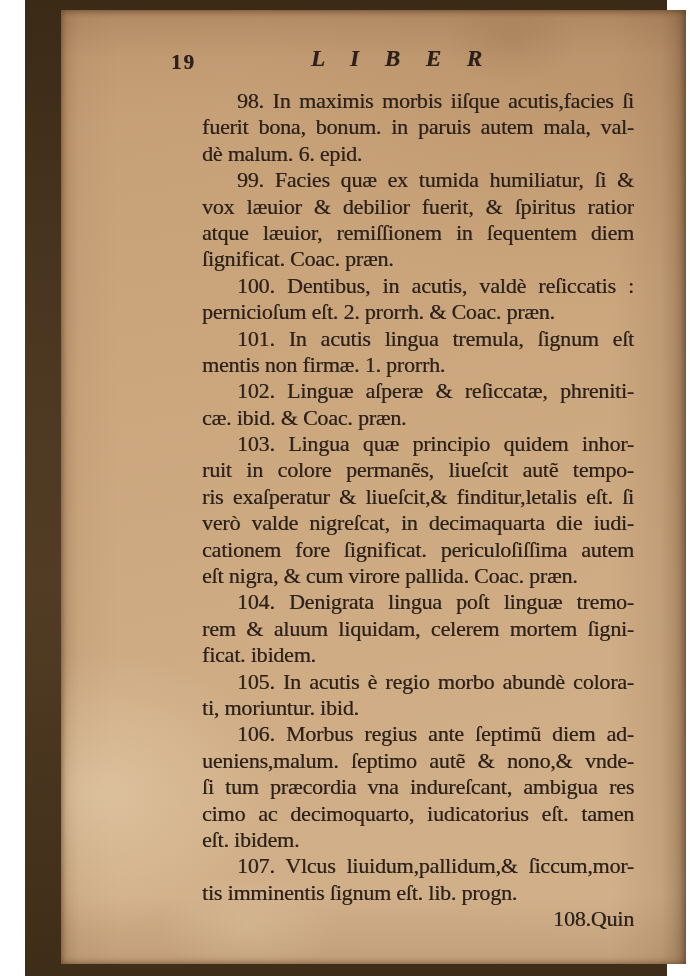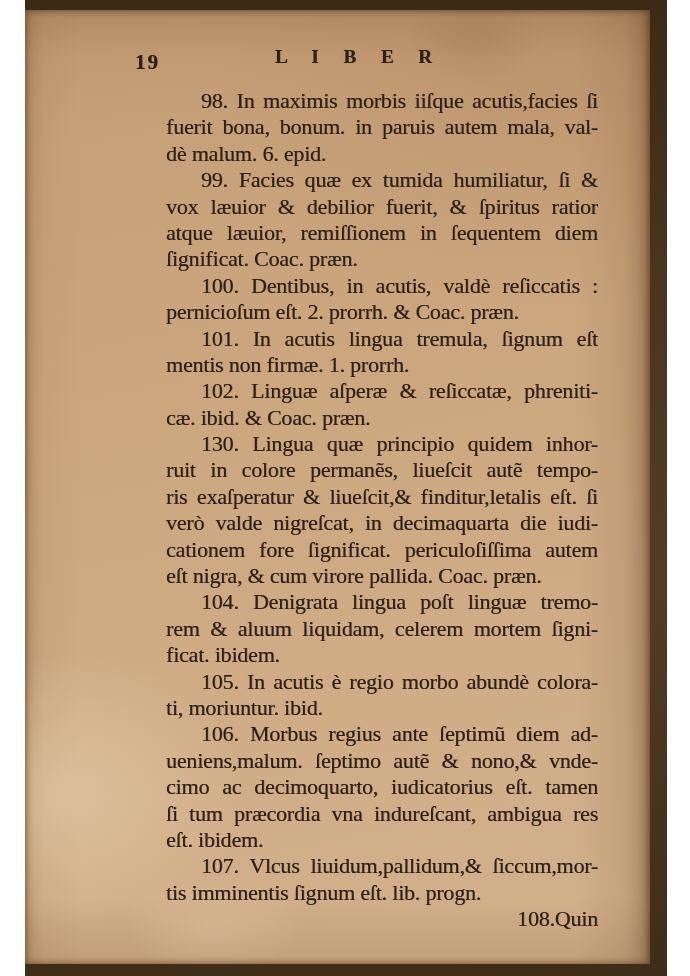--- a/index.html
+++ b/index.html
@@ -42,20 +42,21 @@
       linear-gradient(270deg, rgba(95,62,35,0.40) 0%, rgba(95,62,35,0.12) 4%, transparent 12%),
       linear-gradient(180deg, rgba(120,80,48,0.26) 0%, rgba(120,80,48,0.05) 5%, transparent 12%),
       linear-gradient(0deg, rgba(120,80,48,0.18) 0%, transparent 7%),
       linear-gradient(168deg, #c49d74 0%, #cba67d 35%, #cfac84 65%, #d2b18b 100%);
     box-shadow:
       inset 3px 0 6px -2px rgba(100,66,38,0.55),
       inset -5px 0 9px -3px rgba(80,50,28,0.55),
       inset 0 4px 7px -3px rgba(85,55,30,0.45),
       inset 0 -4px 7px -3px rgba(85,55,30,0.35);
     color: #2b211a;
+    margin-left: 36px;
   }
   .running-header {
     position: absolute;
     top: 36px;
     left: 0;
     width: 100%;
     height: 34px;
   }
   .pagenum {
     position: absolute;
@@ -63,24 +64,25 @@
     top: 4px;
     font-size: 21px;
     font-weight: bold;
     letter-spacing: 2px;
     text-shadow: 0.5px 0.3px 0.6px rgba(43,33,26,0.6);
   }
   .booktitle {
     position: absolute;
     left: 250px;
     top: 0;
-    font-size: 19px;
+    font-size: 23px;
     font-weight: bold;
     letter-spacing: 10px;
     text-shadow: 0.5px 0.3px 0.6px rgba(43,33,26,0.6);
+    font-style: italic;
   }
   .textblock {
     position: absolute;
     top: 78px;
     left: 141px;
     width: 432px;
   }
   .line {
     height: 26.4px;
     line-height: 26.4px;
@@ -117,35 +119,35 @@
             <div class="line ind"><span>99. Facies quæ ex tumida humiliatur, ſi &amp;</span></div>
             <div class="line"><span>vox læuior &amp; debilior fuerit, &amp; ſpiritus ratior</span></div>
             <div class="line"><span>atque læuior, remiſſionem in ſequentem diem</span></div>
             <div class="line end"><span>ſignificat. </span><span class="it">Coac. præn.</span></div>
             <div class="line ind"><span>100. Dentibus, in acutis, valdè reſiccatis :</span></div>
             <div class="line end"><span>pernicioſum eſt. </span><span class="it">2. prorrh. &amp; Coac. præn.</span></div>
             <div class="line ind"><span>101. In acutis lingua tremula, ſignum eſt</span></div>
             <div class="line end"><span>mentis non firmæ. </span><span class="it">1. prorrh.</span></div>
             <div class="line ind"><span>102. Linguæ aſperæ &amp; reſiccatæ, phreniti-</span></div>
             <div class="line end"><span>cæ. </span><span class="it">ibid. &amp; Coac. præn.</span></div>
-            <div class="line ind"><span>130. Lingua quæ principio quidem inhor-</span></div>
+            <div class="line ind"><span>103. Lingua quæ principio quidem inhor-</span></div>
             <div class="line"><span>ruit in colore permanẽs, liueſcit autẽ tempo-</span></div>
             <div class="line"><span>ris exaſperatur &amp; liueſcit,&amp; finditur,letalis eſt. ſi</span></div>
             <div class="line"><span>verò valde nigreſcat, in decimaquarta die iudi-</span></div>
             <div class="line"><span>cationem fore ſignificat. periculoſiſſima autem</span></div>
             <div class="line end"><span>eſt nigra, &amp; cum virore pallida. </span><span class="it">Coac. præn.</span></div>
             <div class="line ind"><span>104. Denigrata lingua poſt linguæ tremo-</span></div>
             <div class="line"><span>rem &amp; aluum liquidam, celerem mortem ſigni-</span></div>
             <div class="line end"><span>ficat. </span><span class="it">ibidem.</span></div>
             <div class="line ind"><span>105. In acutis è regio morbo abundè colora-</span></div>
             <div class="line end"><span>ti, moriuntur. </span><span class="it">ibid.</span></div>
             <div class="line ind"><span>106. Morbus regius ante ſeptimũ diem ad-</span></div>
             <div class="line"><span>ueniens,malum. ſeptimo autẽ &amp; nono,&amp; vnde-</span></div>
+            <div class="line"><span>ſi tum præcordia vna indureſcant, ambigua res</span></div>
             <div class="line"><span>cimo ac decimoquarto, iudicatorius eſt. tamen</span></div>
-            <div class="line"><span>ſi tum præcordia vna indureſcant, ambigua res</span></div>
             <div class="line end"><span>eſt. </span><span class="it">ibidem.</span></div>
             <div class="line ind"><span>107. Vlcus liuidum,pallidum,&amp; ſiccum,mor-</span></div>
             <div class="line end"><span>tis imminentis ſignum eſt. </span><span class="it">lib. progn.</span></div>
           </div>
         <div class="line cw">108.Quin</div>
       </div>
 
     </div>
   </div>
 </div>

